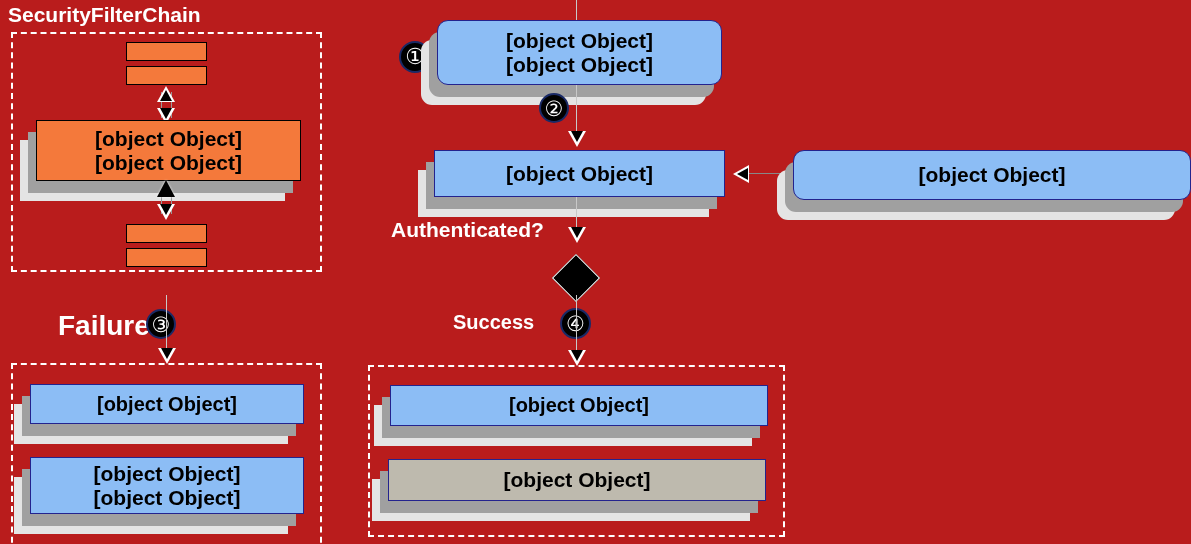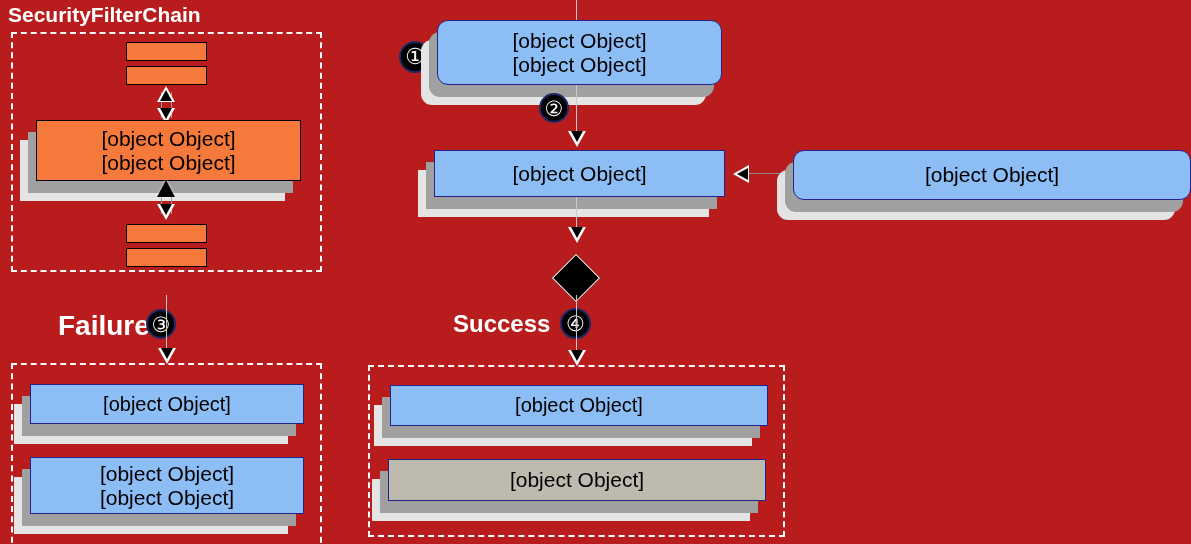--- a/index.html
+++ b/index.html
@@ -35,21 +35,21 @@
   }
 
   
   .node {
     position: absolute;
     box-sizing: border-box;
     display: flex;
     align-items: center;
     justify-content: center;
     text-align: center;
-    font-weight: normal;
+    font-weight: bold;
     color: #000000;
     line-height: 1.12;
     border: 1.5px solid #23238e;
     box-shadow: -8px 12px 0 0 #a0a0a0, -16px 20px 0 0 #e4e4e4;
   }
   .node.blue  { background: #8cbdf5; }
   .node.gray  { background: #bebaae; }
   .node.orange{
     background: #f4793b;
     border: 1px solid #000000;
@@ -219,20 +219,21 @@
     <span>[object Object]</span>
   </div>
 
   <div class="tri tri-left-hollow" style="left:733px; top:165px;"></div>
   <div class="vline dark" style="left:749px; top:173px; width:43px; height:1px;"></div>
 
   <div class="node blue rounded" style="left:793px; top:150px; width:398px; height:50px; font-size:21px;">
     <span>[object Object]</span>
   </div>
 
+  <div class="label" style="left:391px; top:219px; font-size:21px;">Authenticated?</div>
 
   <div class="vline" style="left:576px; top:197px; width:1px; height:36px;"></div>
   <div class="tri tri-down-hollow" style="left:568px; top:227px;"></div>
 
   <div class="diamond" style="left:559px; top:261px; width:34px; height:34px;"></div>
 
   <div class="label" style="left:58px; top:312px; font-size:28px;">Failure</div>
   <div class="circnum" style="left:146px; top:309px; width:30px; height:30px; font-size:21px;">③</div>
 
   <div class="vline" style="left:166px; top:295px; width:1px; height:65px;"></div>
@@ -244,21 +245,21 @@
     <span>[object Object]</span>
   </div>
 
   <div class="node blue" style="left:30px; top:457px; width:274px; height:57px; font-size:21px;">
     <div>
       <div>[object Object]</div>
       <div>[object Object]</div>
     </div>
   </div>
 
-  <div class="label" style="left:453px; top:312px; font-size:24px;">Success</div>
+  <div class="label" style="left:453px; top:312px; font-size:20px;">Success</div>
   <div class="circnum" style="left:560px; top:308px; width:31px; height:31px; font-size:21px;">④</div>
 
   <div class="vline" style="left:576px; top:295px; width:1px; height:67px;"></div>
   <div class="tri tri-down-hollow" style="left:568px; top:350px;"></div>
 
   <div class="group" style="left:368px; top:365px; width:417px; height:172px;"></div>
 
   <div class="node blue" style="left:390px; top:385px; width:378px; height:41px; font-size:20px;">
     <span>[object Object]</span>
   </div>

